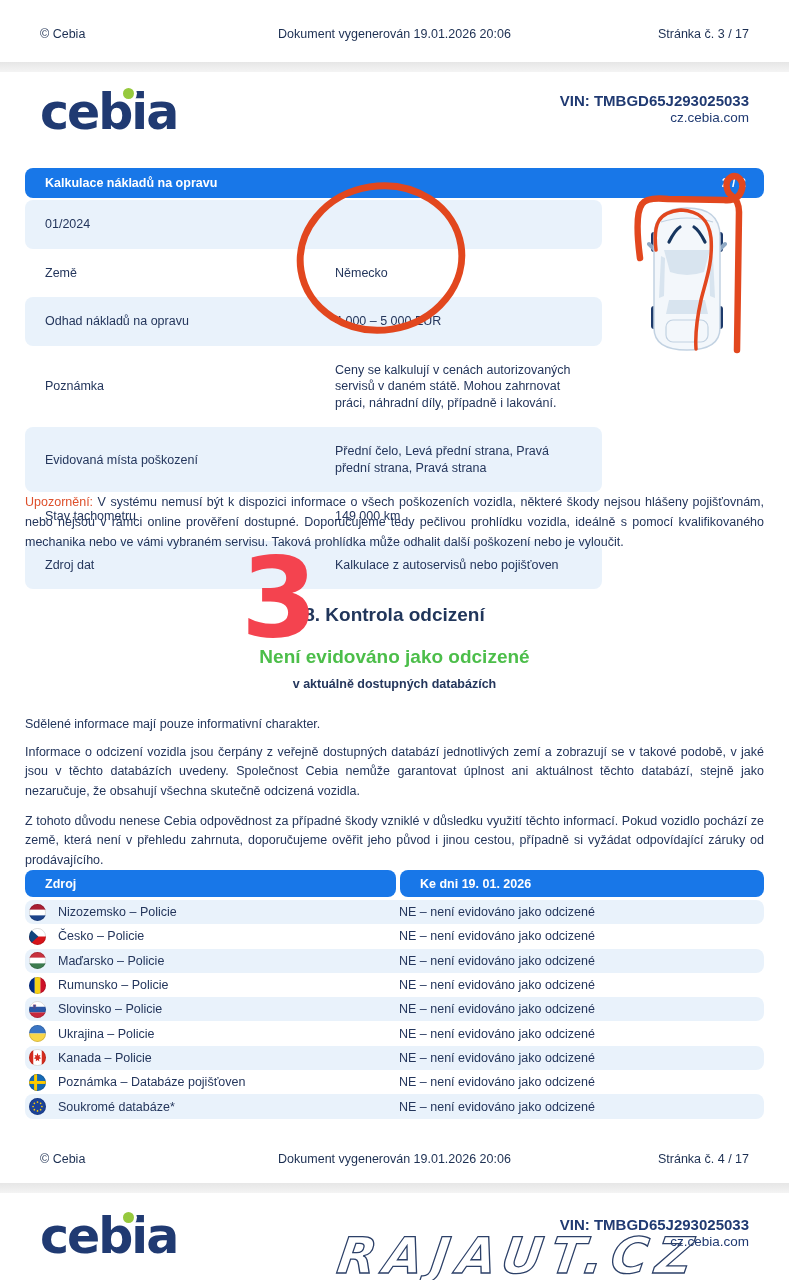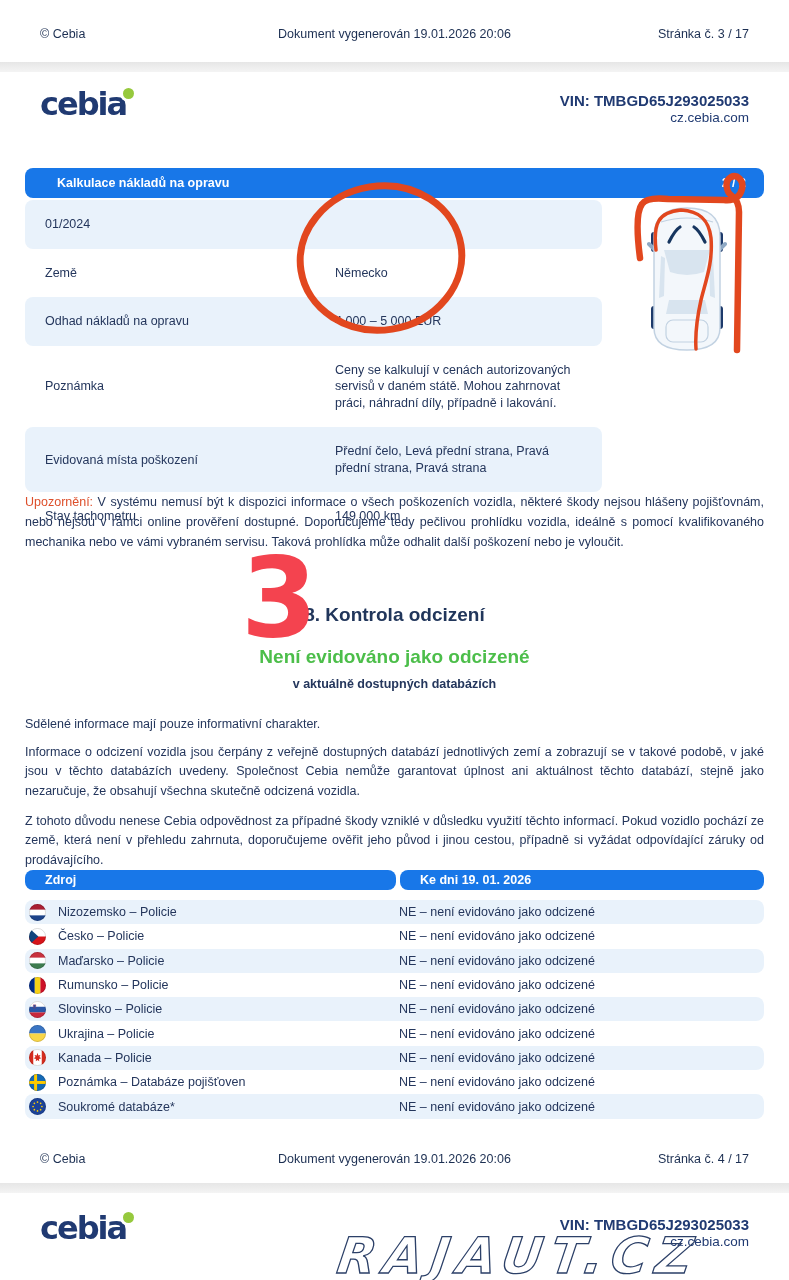--- a/index.html
+++ b/index.html
@@ -5,31 +5,31 @@
   html,body{margin:0;padding:0}
   body{
     width:789px;height:1280px;position:relative;background:#fff;overflow:hidden;
     font-family:"Liberation Sans",sans-serif;color:#24365C;
     -webkit-font-smoothing:antialiased;
   }
   .meta-left{position:absolute;left:40px;font-size:12.5px;color:#1C2F52}
   .meta-center{position:absolute;left:0;right:0;text-align:center;font-size:12.5px;color:#1C2F52}
   .meta-right{position:absolute;right:40px;font-size:12.5px;color:#1C2F52}
   .band{position:absolute;left:0;width:100%;height:10px;background:linear-gradient(#e6e6e6,#f4f4f4);}
-  .logo{position:absolute;font-family:"DejaVu Sans",sans-serif;font-weight:bold;font-size:32px;
+  .logo{position:absolute;font-family:"DejaVu Sans",sans-serif;font-weight:bold;font-size:49px;
         letter-spacing:-2px;color:#203A72;line-height:1}
   .logo .dot{position:absolute;left:83px;top:0;width:11px;height:11px;border-radius:50%;
         background:#96C93D;box-shadow:0 0 0 3px #fff}
   .vinblock{position:absolute;right:40px;text-align:right;color:#203A72}
   .vin{font-size:15px;font-weight:bold}
   .site{font-size:13.5px;margin-top:1px}
 
   .repair-card{position:absolute;left:25px;top:168px;width:739px}
   .card-head{height:30px;background:#1877E8;border-radius:8px;color:#fff;display:flex;
-        align-items:center;justify-content:space-between;padding:0 18px 0 32px;
+        align-items:center;justify-content:space-between;padding:0 18px 0 20px;
         font-size:12.5px;font-weight:bold;box-sizing:border-box}
   .r-rows{margin-top:2px;width:577px}
   .r-row{display:flex;align-items:center;border-radius:8px;padding:0 20px;box-sizing:border-box;
         font-size:12.5px;min-height:24px}
   .r-row.stripe{background:#E9F2FB}
   .r-label{flex:0 0 290px}
   .r-value{flex:1;line-height:16.5px;padding:16px 0}
   .car{position:absolute;left:622px;top:36px}
 
   .annot{position:absolute;left:0;top:0;pointer-events:none;z-index:6}
@@ -45,21 +45,21 @@
   .status-green{position:absolute;left:0;width:100%;top:646px;text-align:center;font-size:19px;
         font-weight:bold;color:#4CBE4A}
   .status-note{position:absolute;left:0;width:100%;top:677px;text-align:center;font-size:12.5px;
         font-weight:bold}
   .p1{position:absolute;left:25px;top:704px;font-size:12.5px}
   .p2{position:absolute;left:25px;top:730px;width:739px;font-size:12.5px;line-height:19.7px;
         text-align:justify}
   .p3{position:absolute;left:25px;top:799px;width:739px;font-size:12.5px;line-height:19.7px;
         text-align:justify}
 
-  .t-head{position:absolute;left:25px;top:870px;width:739px;display:flex;gap:4px;height:20px}
+  .t-head{position:absolute;left:25px;top:870px;width:739px;display:flex;gap:4px;height:27px}
   .t-pill{background:#1877E8;color:#fff;border-radius:8px;display:flex;align-items:center;
         padding:0 20px;box-sizing:border-box;font-size:12.5px;font-weight:bold}
   .t-pill.c1{flex:0 0 371px}
   .t-pill.c2{flex:1}
   .t-rows{position:absolute;left:25px;top:900px;width:739px}
   .t-row{display:flex;align-items:center;height:24.3px;border-radius:8px;padding:0 4px;
         box-sizing:border-box;font-size:12.5px}
   .t-row.stripe{background:#E9F2FB}
   .t-flag{flex:0 0 17px;height:17px;margin-right:12px}
   .t-flag svg{display:block}
@@ -110,20 +110,24 @@
         <div class="r-label">Poznámka</div>
         <div class="r-value">Ceny se kalkulují v cenách autorizovaných servisů v daném státě. Mohou zahrnovat práci, náhradní díly, případně i lakování.</div>
       </div>
       <div class="r-row stripe">
         <div class="r-label">Evidovaná místa poškození</div>
         <div class="r-value">Přední čelo, Levá přední strana, Pravá přední strana, Pravá strana</div>
       </div>
       <div class="r-row">
         <div class="r-label">Stav tachometru</div>
         <div class="r-value">149 000 km</div>
+      </div>
+      <div class="r-row stripe">
+        <div class="r-label">Zdroj dat</div>
+        <div class="r-value">Kalkulace z autoservisů nebo pojišťoven</div>
       </div>
     </div>
 
   <svg class="car" width="80" height="150" viewBox="0 0 80 150">
     <rect x="4" y="28" width="7" height="20" rx="3" fill="#1D3A6B"></rect>
     <rect x="69" y="28" width="7" height="20" rx="3" fill="#1D3A6B"></rect>
     <rect x="4" y="102" width="7" height="23" rx="3" fill="#1D3A6B"></rect>
     <rect x="69" y="102" width="7" height="23" rx="3" fill="#1D3A6B"></rect>
     <path d="M 2 40 L 8 46 M 78 40 L 72 46" stroke="#8FA9C4" stroke-width="4" stroke-linecap="round"></path>
     <path d="M 7 32 Q 7 4 40 4 Q 73 4 73 32 L 73 124 Q 73 146 40 146 Q 7 146 7 124 Z" fill="#F3F7FB" stroke="#C2D2E2" stroke-width="1.5"></path>

